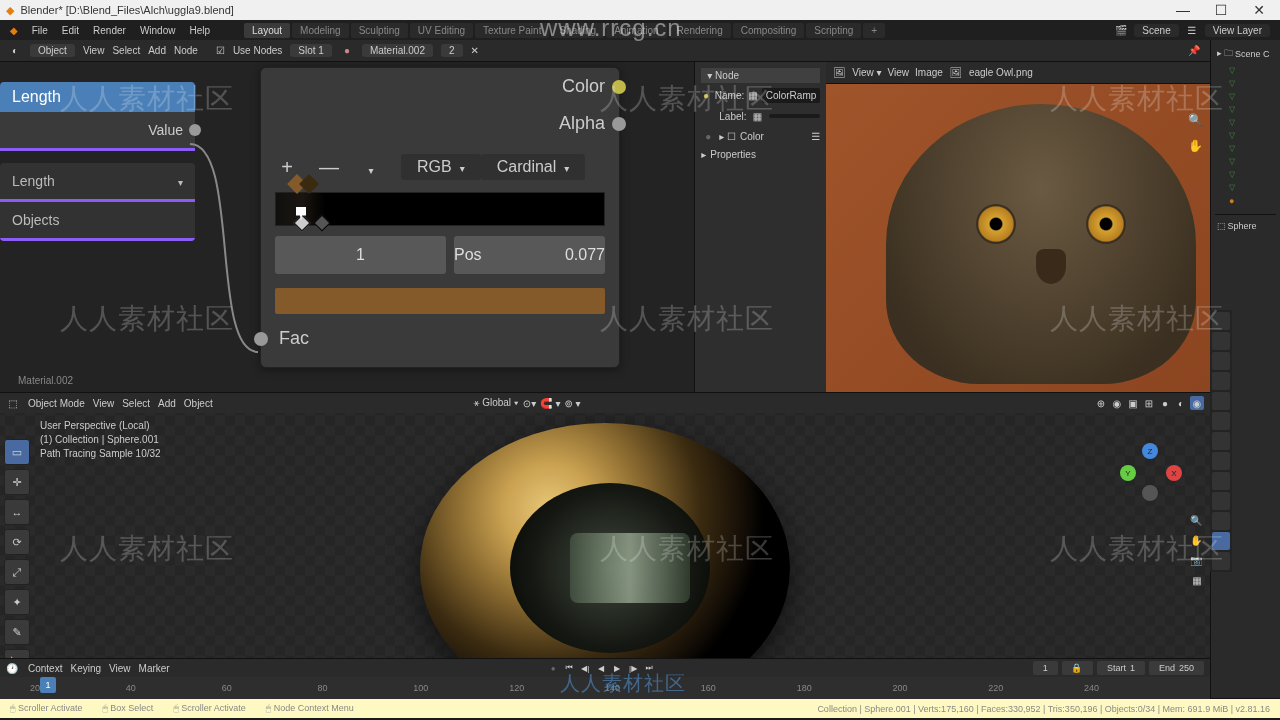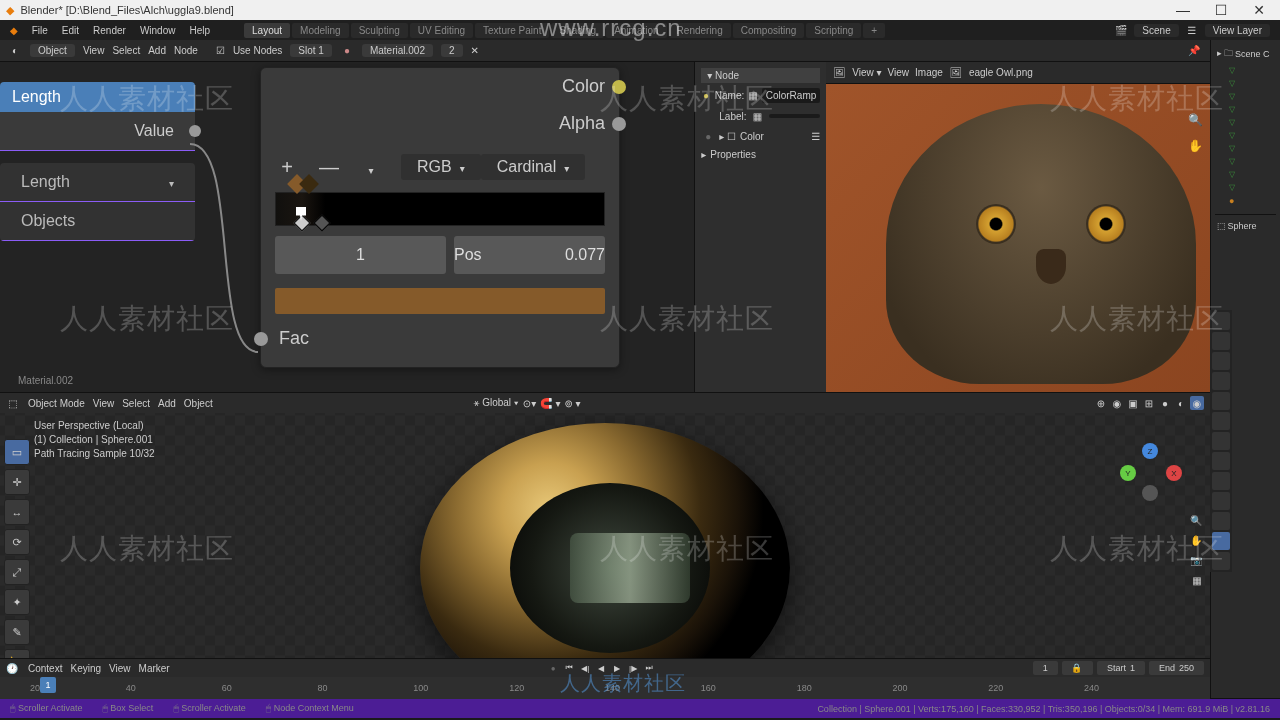--- a/index.html
+++ b/index.html
@@ -34,21 +34,21 @@
 .image-view { position: absolute; top: 22px; left: 0; right: 0; bottom: 0; background: linear-gradient(135deg,#a0542a,#8b4520); }
 .owl { position: absolute; top: 20px; left: 60px; width: 310px; height: 280px; background: radial-gradient(ellipse at 50% 30%, #6b5a42, #3a2f20 80%); border-radius: 50% 50% 30% 30%; }
 .owl-eye { position: absolute; width: 40px; height: 40px; border-radius: 50%; background: radial-gradient(circle,#000 20%,#d4a030 25%,#b88020 60%,#3a2f20 65%); }
 .owl-eye.l { top: 100px; left: 90px; }
 .owl-eye.r { top: 100px; left: 200px; }
 .owl-beak { position: absolute; top: 145px; left: 150px; width: 30px; height: 35px; background: #3a2a1a; border-radius: 30% 30% 60% 60%; }
 
 
 .small-node { position: absolute; left: 0; top: 20px; width: 195px; }
 .node-h { background: #4a7fb8; color: #fff; padding: 6px 12px; font-size: 16px; border-radius: 4px 4px 0 0; }
-.node-row { background: #3a3a3a; padding: 10px 21px; font-size: 16px; display: flex; align-items: center; gap: 8px; border-bottom: 1px solid #8b5cf6; position: relative; }
+.node-row { background: #3a3a3a; padding: 10px 12px; font-size: 14px; display: flex; align-items: center; gap: 8px; border-bottom: 3px solid #8b5cf6; position: relative; }
 .node-row .socket { width: 12px; height: 12px; background: #999; border-radius: 50%; position: absolute; right: -6px; }
 .detached { margin-top: 12px; border-radius: 4px; overflow: hidden; }
 .node-row.dark { background: #323232; color: #bbb; }
 .big-node { position: absolute; left: 260px; top: 5px; width: 360px; background: #3a3a3a; border-radius: 6px; padding-bottom: 8px; border: 1px solid #222; box-shadow: 0 2px 8px rgba(0,0,0,0.4); }
 .big-node .row { display: flex; align-items: center; justify-content: flex-end; padding: 8px 14px; font-size: 18px; position: relative; }
 .big-node .row .socket { position: absolute; right: -7px; width: 14px; height: 14px; border-radius: 50%; background: #c2b84a; }
 .btn-row { display: flex; gap: 18px; padding: 12px 14px; align-items: center; }
 .btn-ic { font-size: 20px; color: #ccc; width: 24px; text-align: center; }
 .mode-sel { flex: 1; display: flex; }
 .mode-sel .sel { background: #303030; padding: 4px 16px; border-radius: 3px; font-size: 16px; display: flex; align-items: center; gap: 8px; }
@@ -69,21 +69,21 @@
 
 
 .ns-h { background: #404040; padding: 2px 6px; margin-bottom: 2px; font-size: 10px; }
 .ns-row { padding: 3px 0; display: flex; gap: 4px; align-items: center; font-size: 10px; }
 .ns-field { background: #1a1a1a; flex: 1; padding: 2px 4px; border-radius: 2px; font-size: 10px; }
 
 
 .viewport-3d { flex: 1; background: #222; position: relative; border-top: 1px solid #111; }
 .vp-header { height: 20px; background: #2a2a2a; display: flex; align-items: center; gap: 8px; padding: 0 6px; font-size: 10px; }
 .vp-body { position: absolute; top: 20px; left: 0; right: 0; bottom: 0; background: repeating-conic-gradient(#2a2a2a 0 25%, #252525 0 50%) 50% / 20px 20px; overflow: hidden; }
-.overlay-info { position: absolute; top: 6px; left: 34px; font-size: 10px; color: #ccc; line-height: 14px; }
+.overlay-info { position: absolute; top: 6px; left: 40px; font-size: 10px; color: #ccc; line-height: 14px; }
 .eye-sphere { position: absolute; left: 420px; top: 10px; width: 370px; height: 290px; border-radius: 50%; background: radial-gradient(circle at 35% 30%, #e8c878 0%, #c8a050 15%, #8a6a30 30%, #3a2a10 48%, #1a1208 60%, #000 68%); box-shadow: 0 10px 30px rgba(0,0,0,0.6); }
 .eye-inner { position: absolute; left: 90px; top: 60px; width: 200px; height: 170px; border-radius: 50%; background: radial-gradient(circle at 50% 50%, #3a4a3a 0%, #2a3028 30%, #151812 60%, #000 100%); }
 .eye-refl { position: absolute; left: 60px; top: 50px; width: 120px; height: 70px; background: linear-gradient(90deg,#4a5a48,#a8b8a0,#3a4838); border-radius: 8px; opacity: 0.7; }
 .tool-col { position: absolute; left: 4px; top: 26px; width: 28px; display: flex; flex-direction: column; gap: 4px; }
 .tool-btn { width: 26px; height: 26px; background: #3a3a3a; border-radius: 3px; display: flex; align-items: center; justify-content: center; border: 1px solid #222; }
 .tool-btn.active { background: #486aa0; }
 .gizmo { position: absolute; right: 30px; top: 30px; width: 60px; height: 60px; }
 .gizmo-ball { width: 16px; height: 16px; border-radius: 50%; position: absolute; font-size: 8px; display: flex; align-items: center; justify-content: center; color: #222; }
 
 
@@ -91,21 +91,21 @@
 .tl-header { height: 18px; background: #2a2a2a; display: flex; align-items: center; gap: 8px; padding: 0 6px; font-size: 10px; }
 .tl-ruler { height: 22px; background: #2e2e2e; position: relative; display: flex; align-items: center; padding: 0 30px; }
 .tl-tick { flex: 1; font-size: 9px; color: #888; }
 .tl-playhead { position: absolute; left: 40px; top: 0; width: 16px; height: 16px; background: #4a7fb8; color: #fff; font-size: 9px; display: flex; align-items: center; justify-content: center; border-radius: 2px; }
 .transport { display: flex; gap: 2px; margin-left: auto; margin-right: auto; }
 .tbtn { width: 14px; height: 14px; color: #ccc; font-size: 8px; display: flex; align-items: center; justify-content: center; }
 .tl-fields { display: flex; gap: 4px; }
 .tl-f { background: #3a3a3a; padding: 0 10px; font-size: 9px; border-radius: 2px; height: 14px; display: flex; align-items: center; gap: 4px; }
 
 
-.status { height: 20px; background: #4c1d95; display: flex; align-items: center; gap: 20px; padding: 0 10px; font-size: 9px; color: #888; border-top: 1px solid #111; }
+.status { height: 20px; background: #fef9c3; display: flex; align-items: center; gap: 20px; padding: 0 10px; font-size: 9px; color: #888; border-top: 1px solid #111; }
 .status .right { margin-left: auto; }
 
 
 .right-col { width: 70px; background: #2a2a2a; border-left: 1px solid #111; display: flex; flex-direction: column; }
 .outliner { flex: 1; padding: 4px; font-size: 9px; overflow: hidden; }
 .out-item { padding: 2px 2px 2px 14px; white-space: nowrap; display: flex; align-items: center; gap: 2px; }
 .tri { color: #3a8a3a; font-size: 8px; }
 .props-tabs { width: 22px; background: #232323; position: absolute; right: 48px; top: 270px; display: flex; flex-direction: column; gap: 2px; padding: 2px; }
 .ptab { width: 18px; height: 18px; background: #333; border-radius: 2px; }
 .ptab.active { background: #486aa0; }

